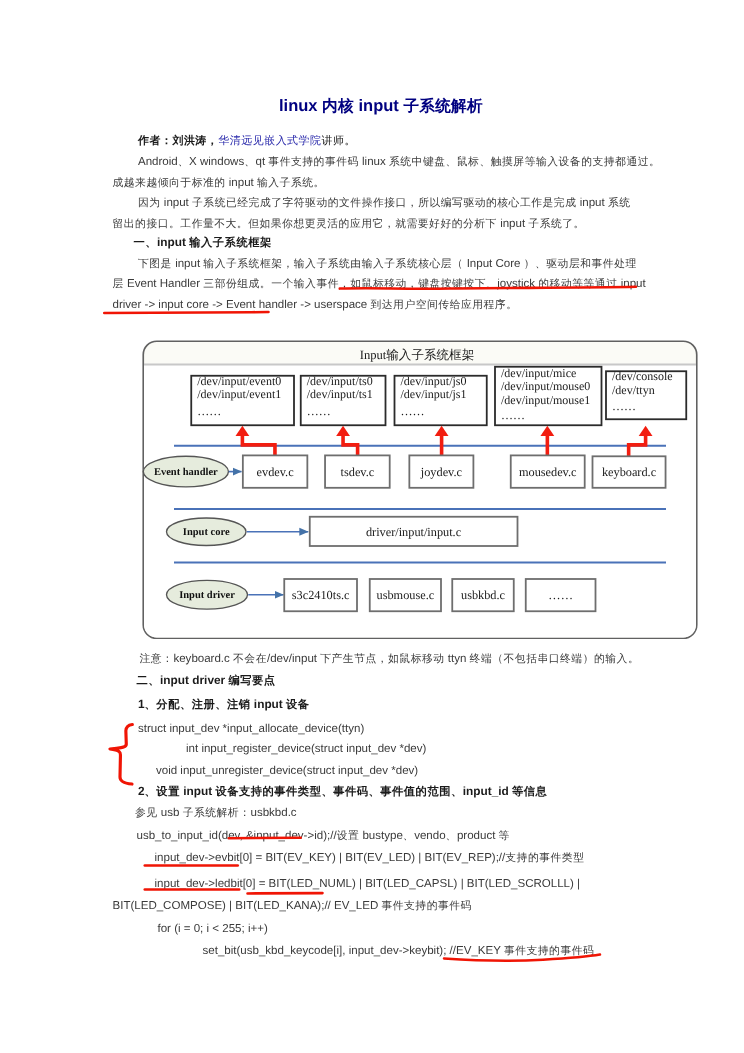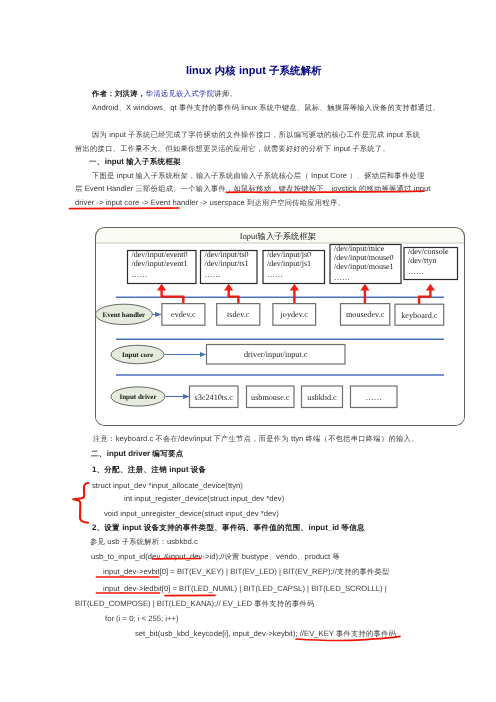--- a/index.html
+++ b/index.html
@@ -22,20 +22,21 @@
   .dbox{font-family:"Liberation Serif",serif;font-size:8.2px;fill:#1a1a1a;}
   .dtitle{font-family:"Liberation Serif",serif;font-size:8.4px;fill:#1a1a1a;}
 </style>
 </head>
 <body>
 
 <div class="page">
  <div class="title" style="left:186px;top:65px;">linux <span class="c">内核</span> input <span class="c">子系统解析</span></div>
  <div class="au" style="left:92px;top:89px;text-align:center;"><span><span class="c">作者：刘洪涛，</span></span><span class="lnk"><span class="c">华清远见嵌入式学院</span></span><span style="font-weight:normal"><span class="c">讲师。</span></span></div>
  <div class="t" style="left:92px;top:103px;">Android<span class="c">、</span>X windows<span class="c">、</span>qt <span class="c">事件支持的事件码</span> linux <span class="c">系统中键盘、鼠标、触摸屏等输入设备的支持都通过。</span></div>
+ <div class="t" style="left:75px;top:116.5px;"><span class="c">成越来越倾向于标准的</span> input <span class="c">输入子系统。</span></div>
  <div class="t" style="left:92px;top:130px;"><span class="c">因为</span> input <span class="c">子系统已经完成了字符驱动的文件操作接口，所以编写驱动的核心工作是完成</span> input <span class="c">系统</span></div>
  <div class="t" style="left:75px;top:143.5px;"><span class="c">留出的接口。工作量不大。但如果你想更灵活的应用它，就需要好好的分析下</span> input <span class="c">子系统了。</span></div>
  <div class="hd" style="left:89px;top:157px;"><span class="c">一、</span>input <span class="c">输入子系统框架</span></div>
  <div class="t" style="left:92px;top:170.5px;"><span class="c">下图是</span> input <span class="c">输入子系统框架，输入子系统由输入子系统核心层（</span> Input Core <span class="c">）、驱动层和事件处理</span></div>
  <div class="t" style="left:75px;top:184px;"><span class="c">层</span> Event Handler <span class="c">三部份组成。一个输入事件，如鼠标移动，键盘按键按下、</span>joystick <span class="c">的移动等等通过</span> input</div>
  <div class="t" style="left:75px;top:197.5px;">driver -&gt; input core -&gt; Event handler -&gt; userspace <span class="c">到达用户空间传给应用程序。</span></div>
  <svg class="dsvg" width="496" height="702" viewBox="0 0 496 702">
   <defs>
         <marker id="bluearrow" markerWidth="6" markerHeight="6" refX="5.4" refY="2.6" orient="auto">
           <path d="M0,0.2 L5.6,2.6 L0,5.0 z" fill="#4472a8"></path>
@@ -138,21 +139,21 @@
   </g>
   <g>
    <rect x="301.5" y="386.0" width="41.0" height="21.5" fill="#ffffff" stroke="#6e6e6e" stroke-width="1.2"></rect>
    <text class="dbox" x="322.0" y="399.65" text-anchor="middle">usbkbd.c</text>
   </g>
   <g>
    <rect x="350.5" y="386.0" width="46.5" height="21.5" fill="#ffffff" stroke="#6e6e6e" stroke-width="1.2"></rect>
    <text class="dbox" x="373.75" y="399.65" text-anchor="middle">……</text>
   </g>
  </svg>
- <div class="t" style="left:93px;top:434.0px;"><span class="c">注意：</span>keyboard.c <span class="c">不会在</span>/dev/input <span class="c">下产生节点，而是作为</span> ttyn <span class="c">终端（不包括串口终端）的输入。</span></div>
+ <div class="t" style="left:93px;top:434.0px;"><span class="c">注意：</span>keyboard.c <span class="c">不会在</span>/dev/input <span class="c">下产生节点，如鼠标移动</span> ttyn <span class="c">终端（不包括串口终端）的输入。</span></div>
  <div class="hd" style="left:91px;top:448.5px;"><span class="c">二、</span>input driver <span class="c">编写要点</span></div>
  <div class="hd" style="left:92px;top:464.5px;">1<span class="c">、分配、注册、注销</span> input <span class="c">设备</span></div>
  <div class="t" style="left:92px;top:480.5px;">struct input_dev *input_allocate_device(ttyn)</div>
  <div class="t" style="left:104px;top:494.0px;padding-left:20px;">int input_register_device(struct input_dev *dev)</div>
  <div class="t" style="left:104px;top:509.0px;text-align:center;">void input_unregister_device(struct input_dev *dev)</div>
  <div class="hd" style="left:92px;top:523.0px;">2<span class="c">、设置</span> input <span class="c">设备支持的事件类型、事件码、事件值的范围、</span>input_id <span class="c">等信息</span></div>
  <div class="t" style="left:90px;top:536.5px;"><span class="c">参见</span> usb <span class="c">子系统解析：</span>usbkbd.c</div>
  <div class="t" style="left:91px;top:552.0px;">usb_to_input_id(dev, &amp;input_dev-&gt;id);//<span class="c">设置</span> bustype<span class="c">、</span>vendo<span class="c">、</span>product <span class="c">等</span></div>
  <div class="t" style="left:103px;top:567.0px;">input_dev-&gt;evbit[0] = BIT(EV_KEY) | BIT(EV_LED) | BIT(EV_REP);//<span class="c">支持的事件类型</span></div>
  <div class="t" style="left:103px;top:584.0px;">input_dev-&gt;ledbit[0] = BIT(LED_NUML) | BIT(LED_CAPSL) | BIT(LED_SCROLLL) |</div>

